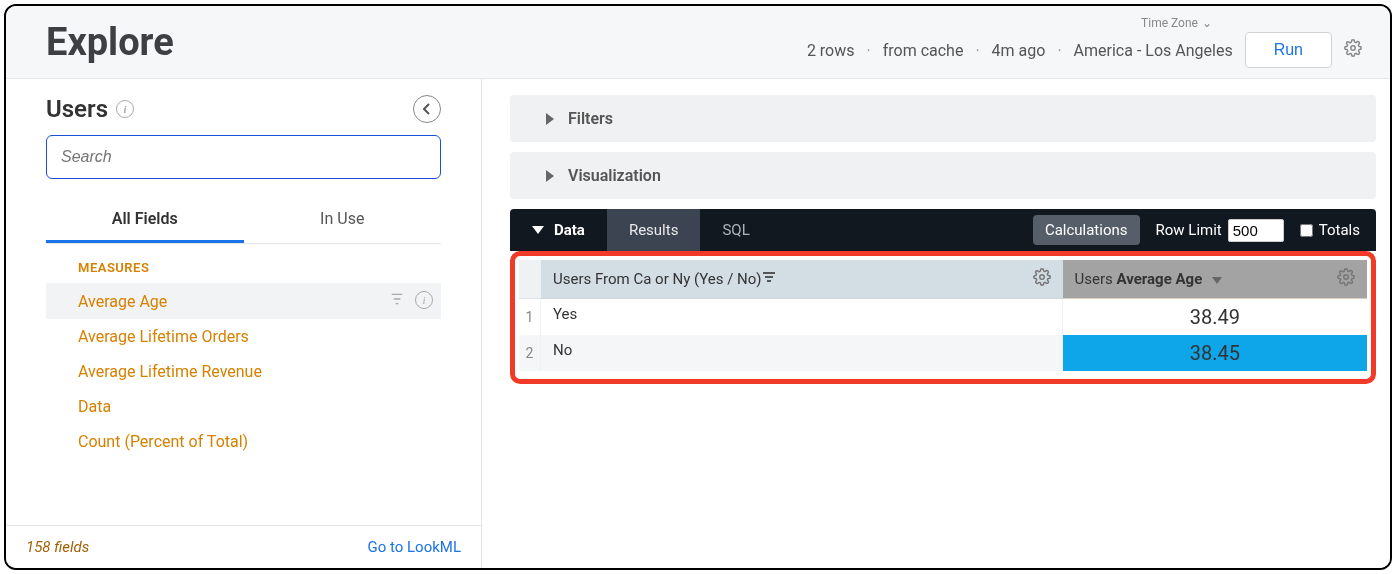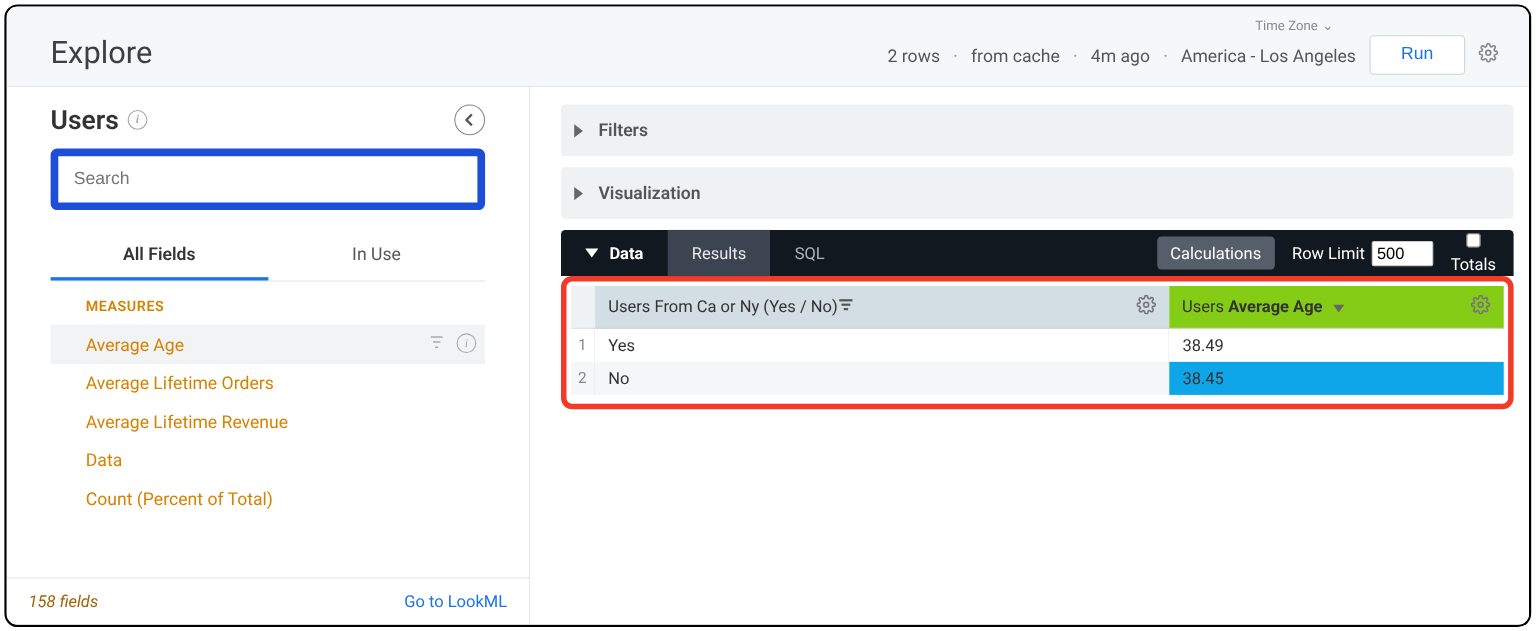--- a/index.html
+++ b/index.html
@@ -23,22 +23,22 @@
   
   .header {
     display: flex;
     align-items: flex-end;
     justify-content: space-between;
     padding: 10px 28px 10px 40px;
     background: #f6f7f8;
     border-bottom: 1px solid #e3e5e7;
   }
   .header-left {
-    font-size: 28px;
-    font-weight: 400;
+    font-size: 38px;
+    font-weight: 700;
     color: #3c4043;
     padding-bottom: 4px;
   }
   .header-right {
     display: flex;
     flex-direction: column;
     align-items: flex-end;
     gap: 2px;
   }
   .tz-row {
@@ -105,26 +105,27 @@
     display: inline-flex; align-items: center; justify-content: center;
     font-size: 11px; color: #aaa; font-style: italic; font-family: serif;
   }
   .collapse-circle {
     width: 28px; height: 28px; border: 1.5px solid #888; border-radius: 50%;
     display: inline-flex; align-items: center; justify-content: center;
     cursor: pointer; color: #666;
   }
   .search-box {
     width: 100%;
-    border: 7px solid #1d4ed8;
+    border: 1px solid #1d4ed8;
     border-radius: 6px;
     padding: 12px 14px;
     font-size: 16px;
     color: #0f172a;
     margin-bottom: 18px;
+    font-style: italic;
   }
   .tabs {
     display: flex;
     border-bottom: 1px solid #e3e5e7;
   }
   .tab {
     flex: 1;
     text-align: center;
     padding: 12px 0;
     font-size: 16px;
@@ -167,21 +168,21 @@
   .lookml-link { color: #1a73e8; cursor: pointer; }
   
   .main {
     flex: 1;
     padding: 16px 14px 0 28px;
     background: #fff;
   }
   .panel {
     background: #f0f1f2;
     border-radius: 4px;
-    padding: 14px 12px;
+    padding: 14px 36px;
     font-size: 16px;
     color: #555;
     font-weight: 600;
     display: flex;
     align-items: center;
     gap: 14px;
     margin-bottom: 10px;
     cursor: pointer;
   }
   .caret-right {
@@ -208,21 +209,21 @@
     font-size: 15px;
     cursor: pointer;
   }
   .data-tab.data { font-weight:700; }
   .data-tab.results { background:#3c4451; color:#e9eaec; }
   .data-tab.sql { color:#aeb3ba; }
   .data-bar-spacer { flex:1; }
   .calc-btn { background:#565e69; padding:6px 12px; border-radius:4px; font-size:15px; cursor:pointer; margin-right:16px;}
   .rowlimit-label { font-size:15px; margin-right:6px;}
   .rowlimit-input { width:56px; padding:2px 4px; font-size:15px; border:1px solid #ccc; border-radius:2px; margin-right:16px;}
-  .totals-wrap { display:flex; align-items:center; gap:6px; margin-right:16px; font-size:15px;flex-direction:column;}
+  .totals-wrap { display:flex; align-items:center; gap:6px; margin-right:16px; font-size:15px;}
   
   .highlight {
     border: 5px solid #f13a27;
     border-radius: 10px;
     margin-top: 0;
     padding: 4px 4px 8px 4px;
     background: #fff;
   }
   .result-header {
     display: flex;
@@ -236,40 +237,40 @@
     flex: 1.1;
     background: #d3dde4;
     padding: 8px 12px;
     font-size: 15px;
     color: #333;
     display:flex;align-items:center;justify-content:space-between;
     border-bottom: 1px solid #cdd6dc;
   }
   .meas-col-h {
     flex: 0.62;
-    background: #84cc16;
+    background: #a3a3a3;
     padding: 8px 12px;
     font-size: 15px;
     color: #333;
     display:flex;align-items:center;justify-content:space-between;
     border-bottom: 1px solid #dccfc1;
   }
   .pivot-icon { color:#555; }
   .result-row { display:flex; }
   .rownum-col {
     width:22px; text-align:center; font-size:14px; color:#888;
     display:flex;align-items:center;justify-content:center;
     border-right:1px solid #eef1f3;
   }
   .dim-cell {
     flex:1.1; padding:6px 12px; font-size:15px; color:#333;
     border-right:1px solid #eef1f3;
   }
   .meas-cell {
-    flex:0.62; padding:6px 12px; font-size:15px; color:#333; text-align:left;
+    flex:0.62; padding:6px 12px; font-size:20px; color:#333; text-align:center;
   }
   .result-row.r1 { background:#fff; }
   .result-row.r1 .meas-cell { background:#fff; }
   .result-row.r2 { background:#f4f6f7; }
   .result-row.r2 .meas-cell { background:#0ea5e9; }
   .sort-caret {
     display:inline-block;width:0;height:0;border-left:5px solid transparent;border-right:5px solid transparent;border-top:7px solid #666; margin-left:6px;
   }
   svg.gear { width:18px; height:18px; }
 </style>

